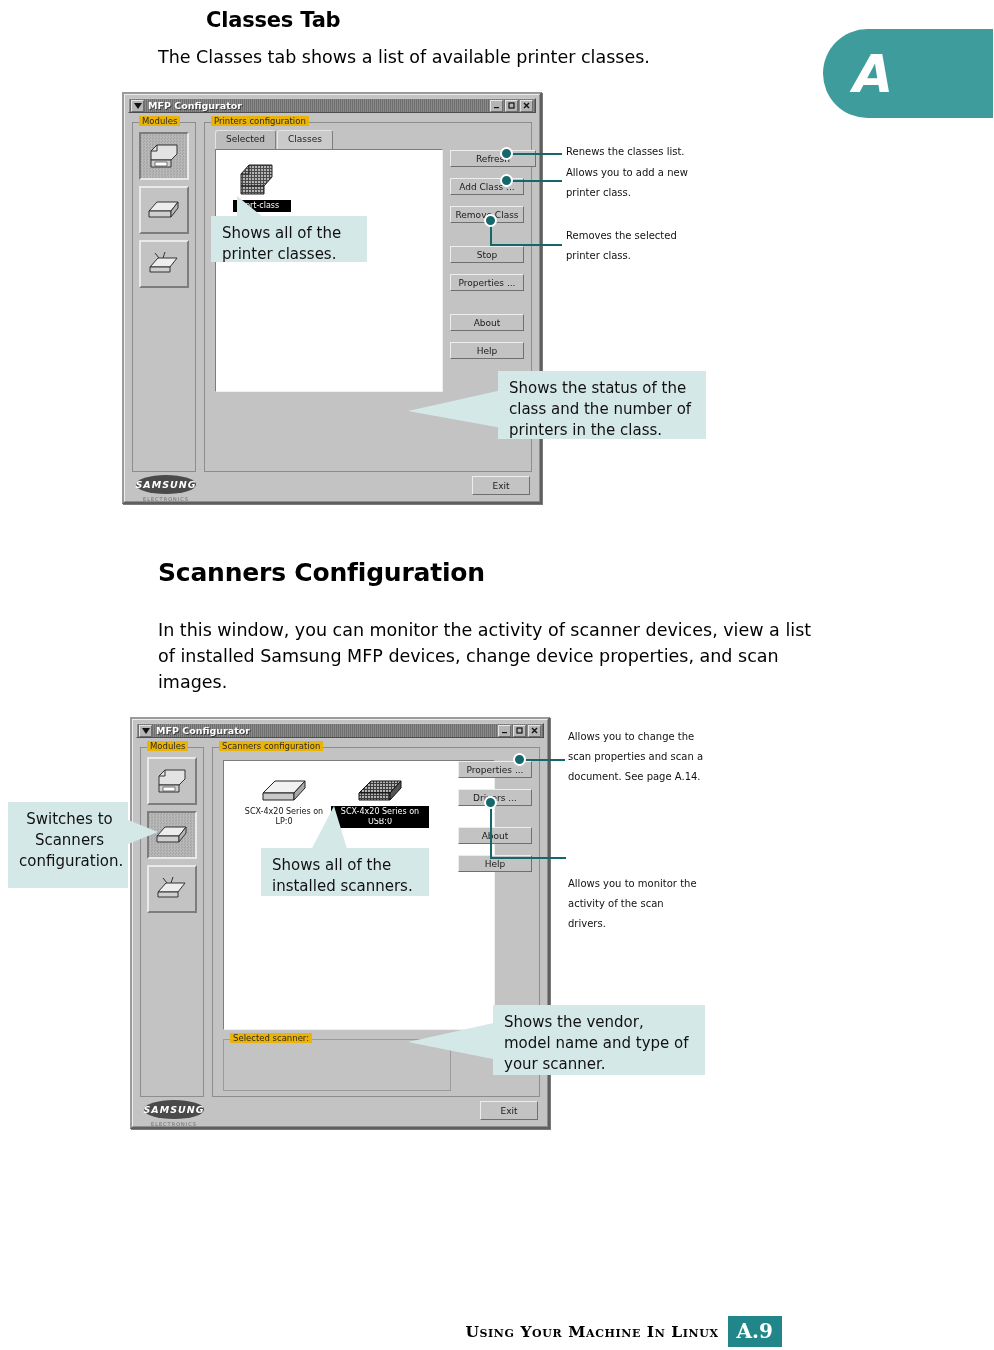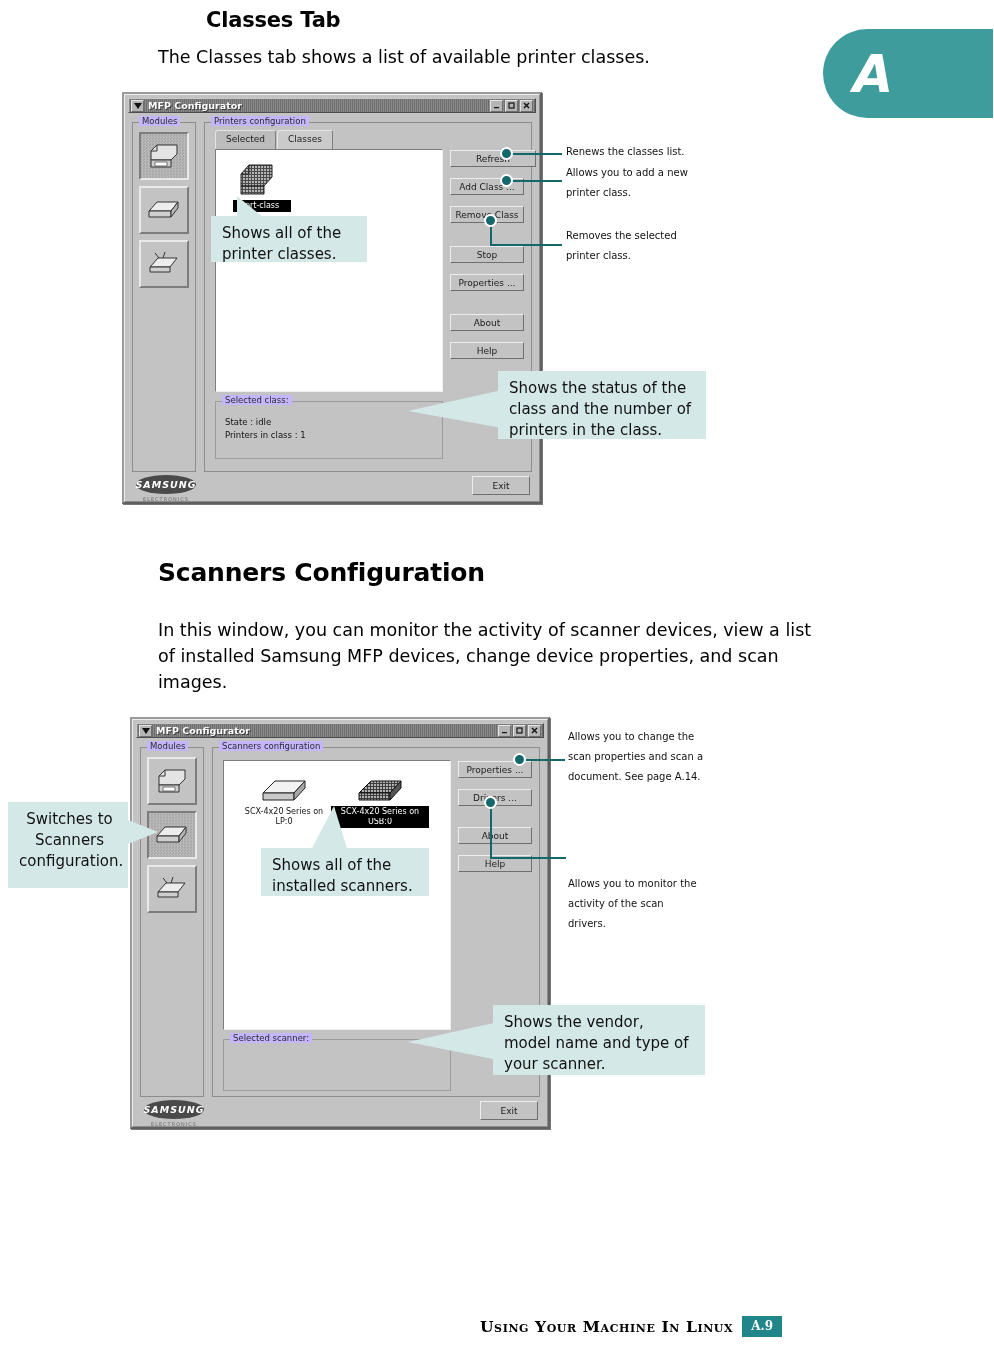--- a/index.html
+++ b/index.html
@@ -38,21 +38,21 @@
   .footer {
     position:absolute; left:0; top:1316px; width:994px;
     display:flex; justify-content:flex-end; align-items:center;
     padding-right:212px;
   }
   .footer-text {
     font-size:15.5px; font-variant:small-caps; letter-spacing:0.6px;
     font-family:"DejaVu Serif","Liberation Serif",serif; font-weight:600;
   }
   .footer-page {
-    background:#20868a; color:#fff; font-size:12px; font-weight:600;
+    background:#20868a; color:#fff; font-size:20px; font-weight:600;
     padding:3px 9px 4px 9px; margin-left:9px;
     font-family:"DejaVu Serif","Liberation Serif",serif;
   }
 
   
   .win {
     position:absolute;
     background:#c3c3c3;
     border:2px solid #9a9a9a;
     border-right-color:#5f5f5f; border-bottom-color:#5f5f5f;
@@ -80,21 +80,21 @@
   .tb-btn {
     width:13px; height:12px; background:#b5b5b5;
     border:1px solid #e6e6e6; border-right-color:#6d6d6d; border-bottom-color:#6d6d6d;
     display:flex; align-items:center; justify-content:center;
     font-size:8px; line-height:1; color:#111;
   }
 
   
   .frame { position:absolute; border:1px solid #8d8d8d; border-top-color:#8d8d8d; }
   .frame > .legend {
-    position:absolute; top:-7px; left:6px; background:#c4b5fd; padding:0 3px;
+    position:absolute; top:-7px; left:6px; background:#eab308; padding:0 3px;
     font-size:8.5px; color:#2b2b2b; white-space:nowrap;
     font-family:"DejaVu Sans","Liberation Sans",sans-serif;
   }
 
   .mod-btn {
     width:50px; height:48px; margin:0 auto 6px auto;
     border:2px solid #e9e9e9; border-right-color:#7d7d7d; border-bottom-color:#7d7d7d;
     background:#c3c3c3; display:flex; align-items:center; justify-content:center;
   }
   .mod-btn.active { background:#b0b0b0;
@@ -257,27 +257,20 @@
       <div>
         <div class="btn" style="left:245px; top:27px;  width:86px;">Refresh</div>
         <div class="btn" style="left:245px; top:55px;  width:74px;">Add Class ...</div>
         <div class="btn" style="left:245px; top:83px;  width:74px;">Remove Class</div>
         <div class="btn" style="left:245px; top:123px; width:74px;">Stop</div>
         <div class="btn" style="left:245px; top:151px; width:74px;">Properties ...</div>
         <div class="btn" style="left:245px; top:191px; width:74px;">About</div>
         <div class="btn" style="left:245px; top:219px; width:74px;">Help</div>
       </div>
 
-      <div class="frame" style="left:10px; top:278px; width:228px; height:58px; border-color:#9c9c9c;">
-        <div class="legend">Selected class:</div>
-        <div style="padding:14px 0 0 9px;">
-          <div class="info-line">State : idle</div>
-          <div class="info-line">Printers in class : 1</div>
-        </div>
-      </div>
     </div>
 
     <div class="samsung-logo" style="left:12px; top:381px;">
       <div class="samsung-ellipse">SAMSUNG</div>
       <div class="samsung-sub">ELECTRONICS</div>
     </div>
     <div class="btn" style="left:348px; top:382px; width:58px; height:19px;">Exit</div>
 
   </div>
 </div>
@@ -368,21 +361,21 @@
             <path d="M5 16 L25 16 L25 21 L5 21 Z" fill="#cfcfcf" stroke="#333" stroke-width="1"></path>
             <path d="M14 7 L10 2 M18 7 L20 1" stroke="#333" stroke-width="1" fill="none"></path>
           </svg>
         </div>
       </div>
     </div>
 
     <div class="frame" style="left:80px; top:28px; width:328px; height:350px;">
       <div class="legend">Scanners configuration</div>
 
-      <div class="listarea" style="left:10px; top:12px; width:228px; height:270px;">
+      <div class="listarea" style="left:10px; top:12px; width:272px; height:270px;">
 
         <div style="position:absolute; left:14px; top:14px; width:92px;">
           <div style="display:flex; justify-content:center;">
             <svg width="54" height="32" viewBox="0 0 54 32">
               <path d="M6 18 L18 6 L48 6 L37 18 Z" fill="#f2f2f2" stroke="#222" stroke-width="1"></path>
               <path d="M6 18 L37 18 L37 25 L6 25 Z" fill="#c9c9c9" stroke="#222" stroke-width="1"></path>
               <path d="M37 18 L48 6 L48 13 L37 25 Z" fill="#a8a8a8" stroke="#222" stroke-width="1"></path>
             </svg>
           </div>
           <div class="icon-label">SCX-4x20 Series on</div>

